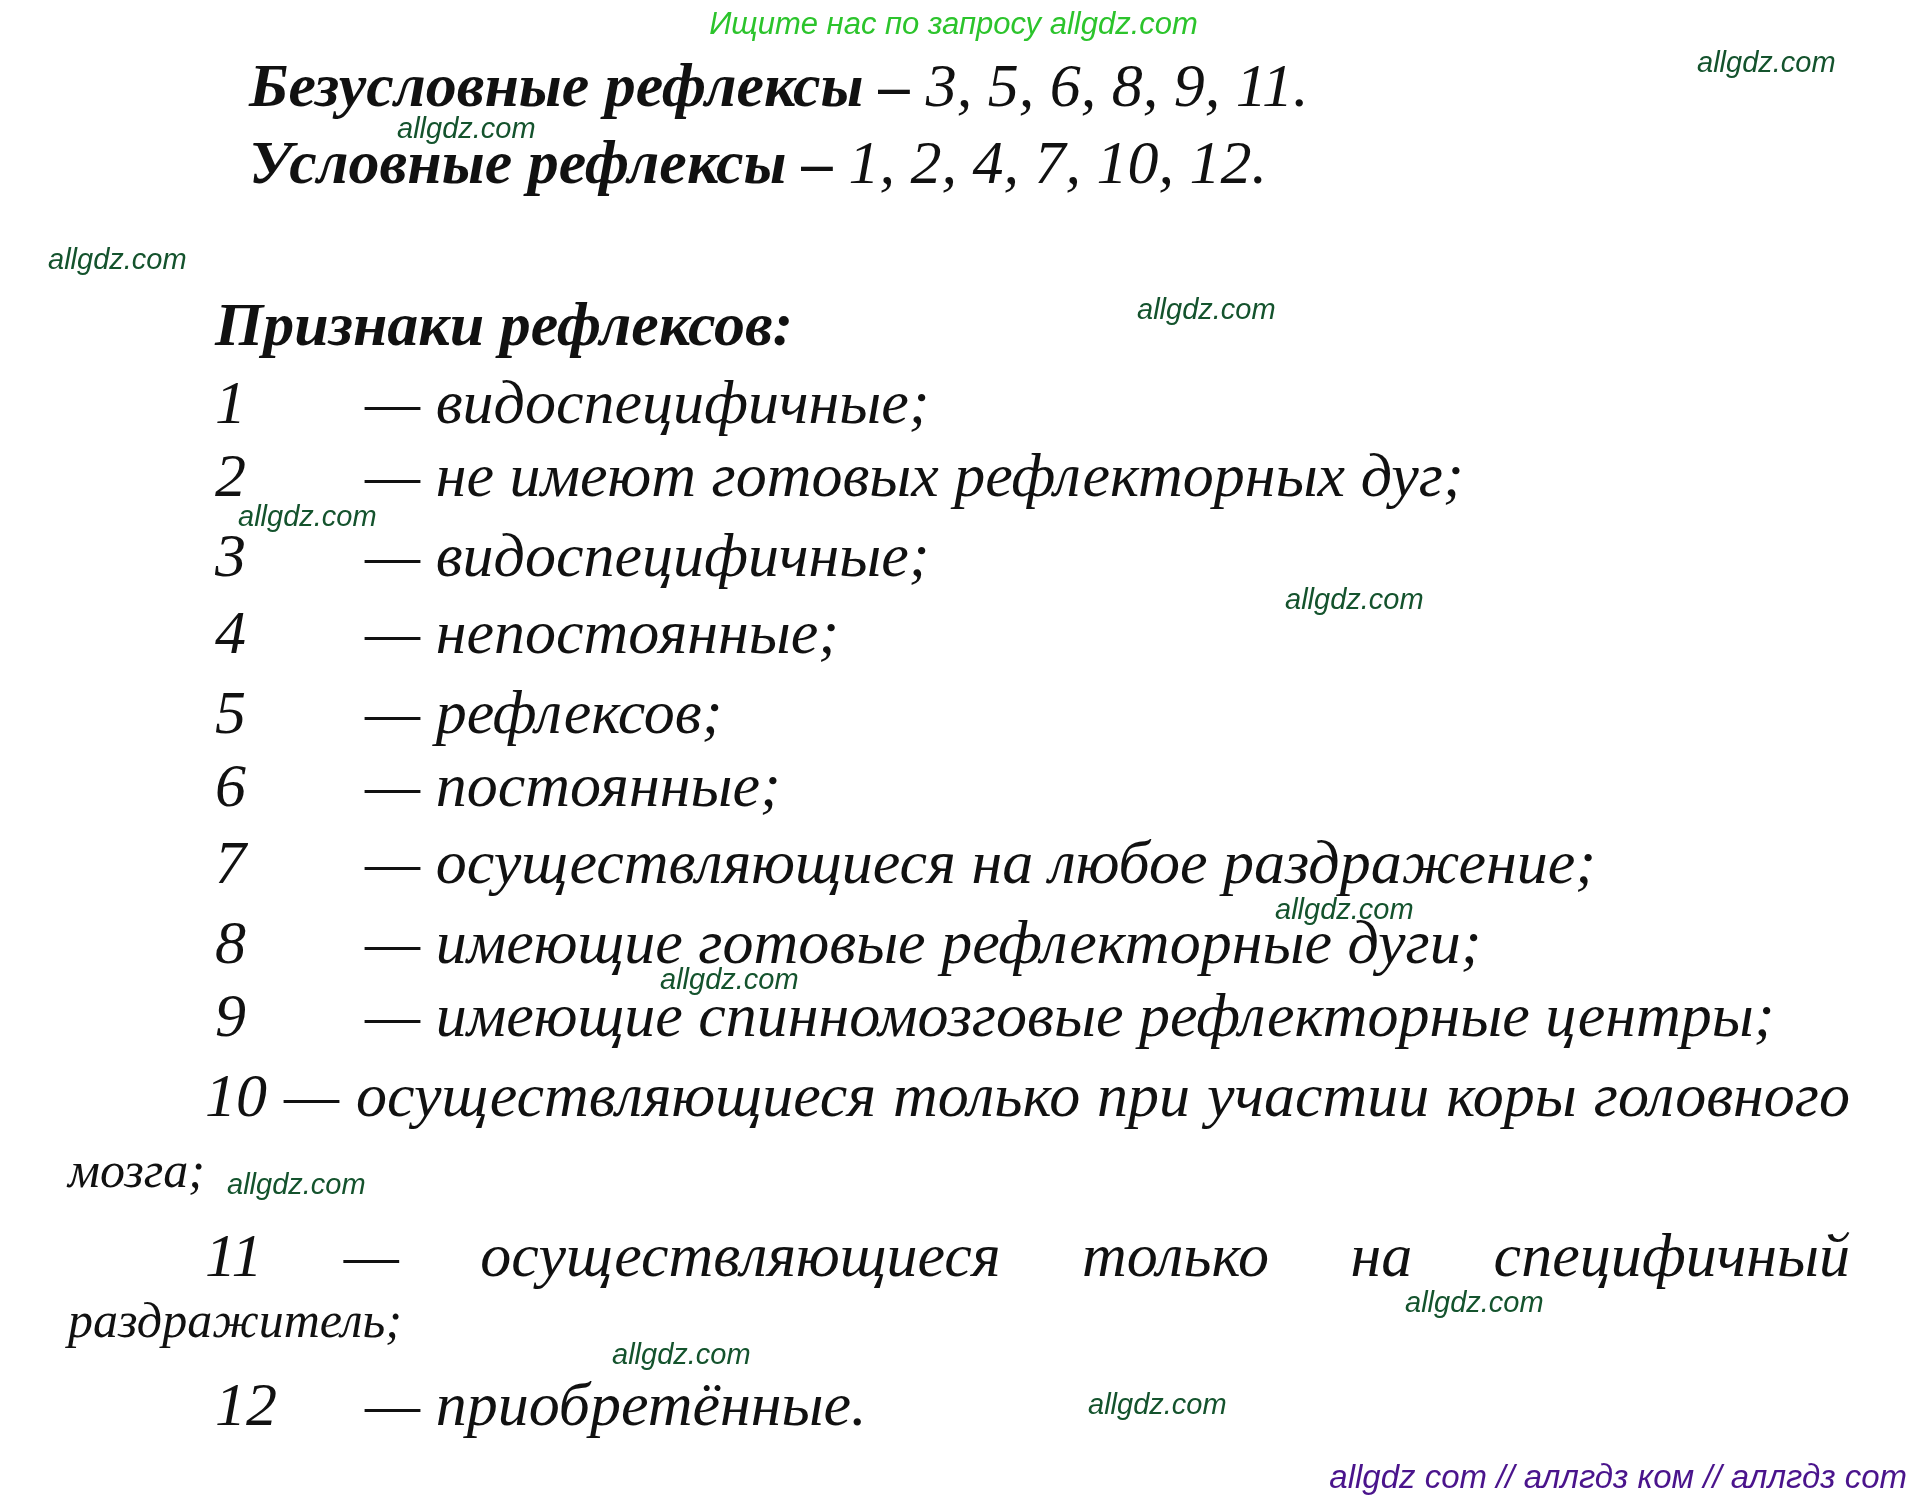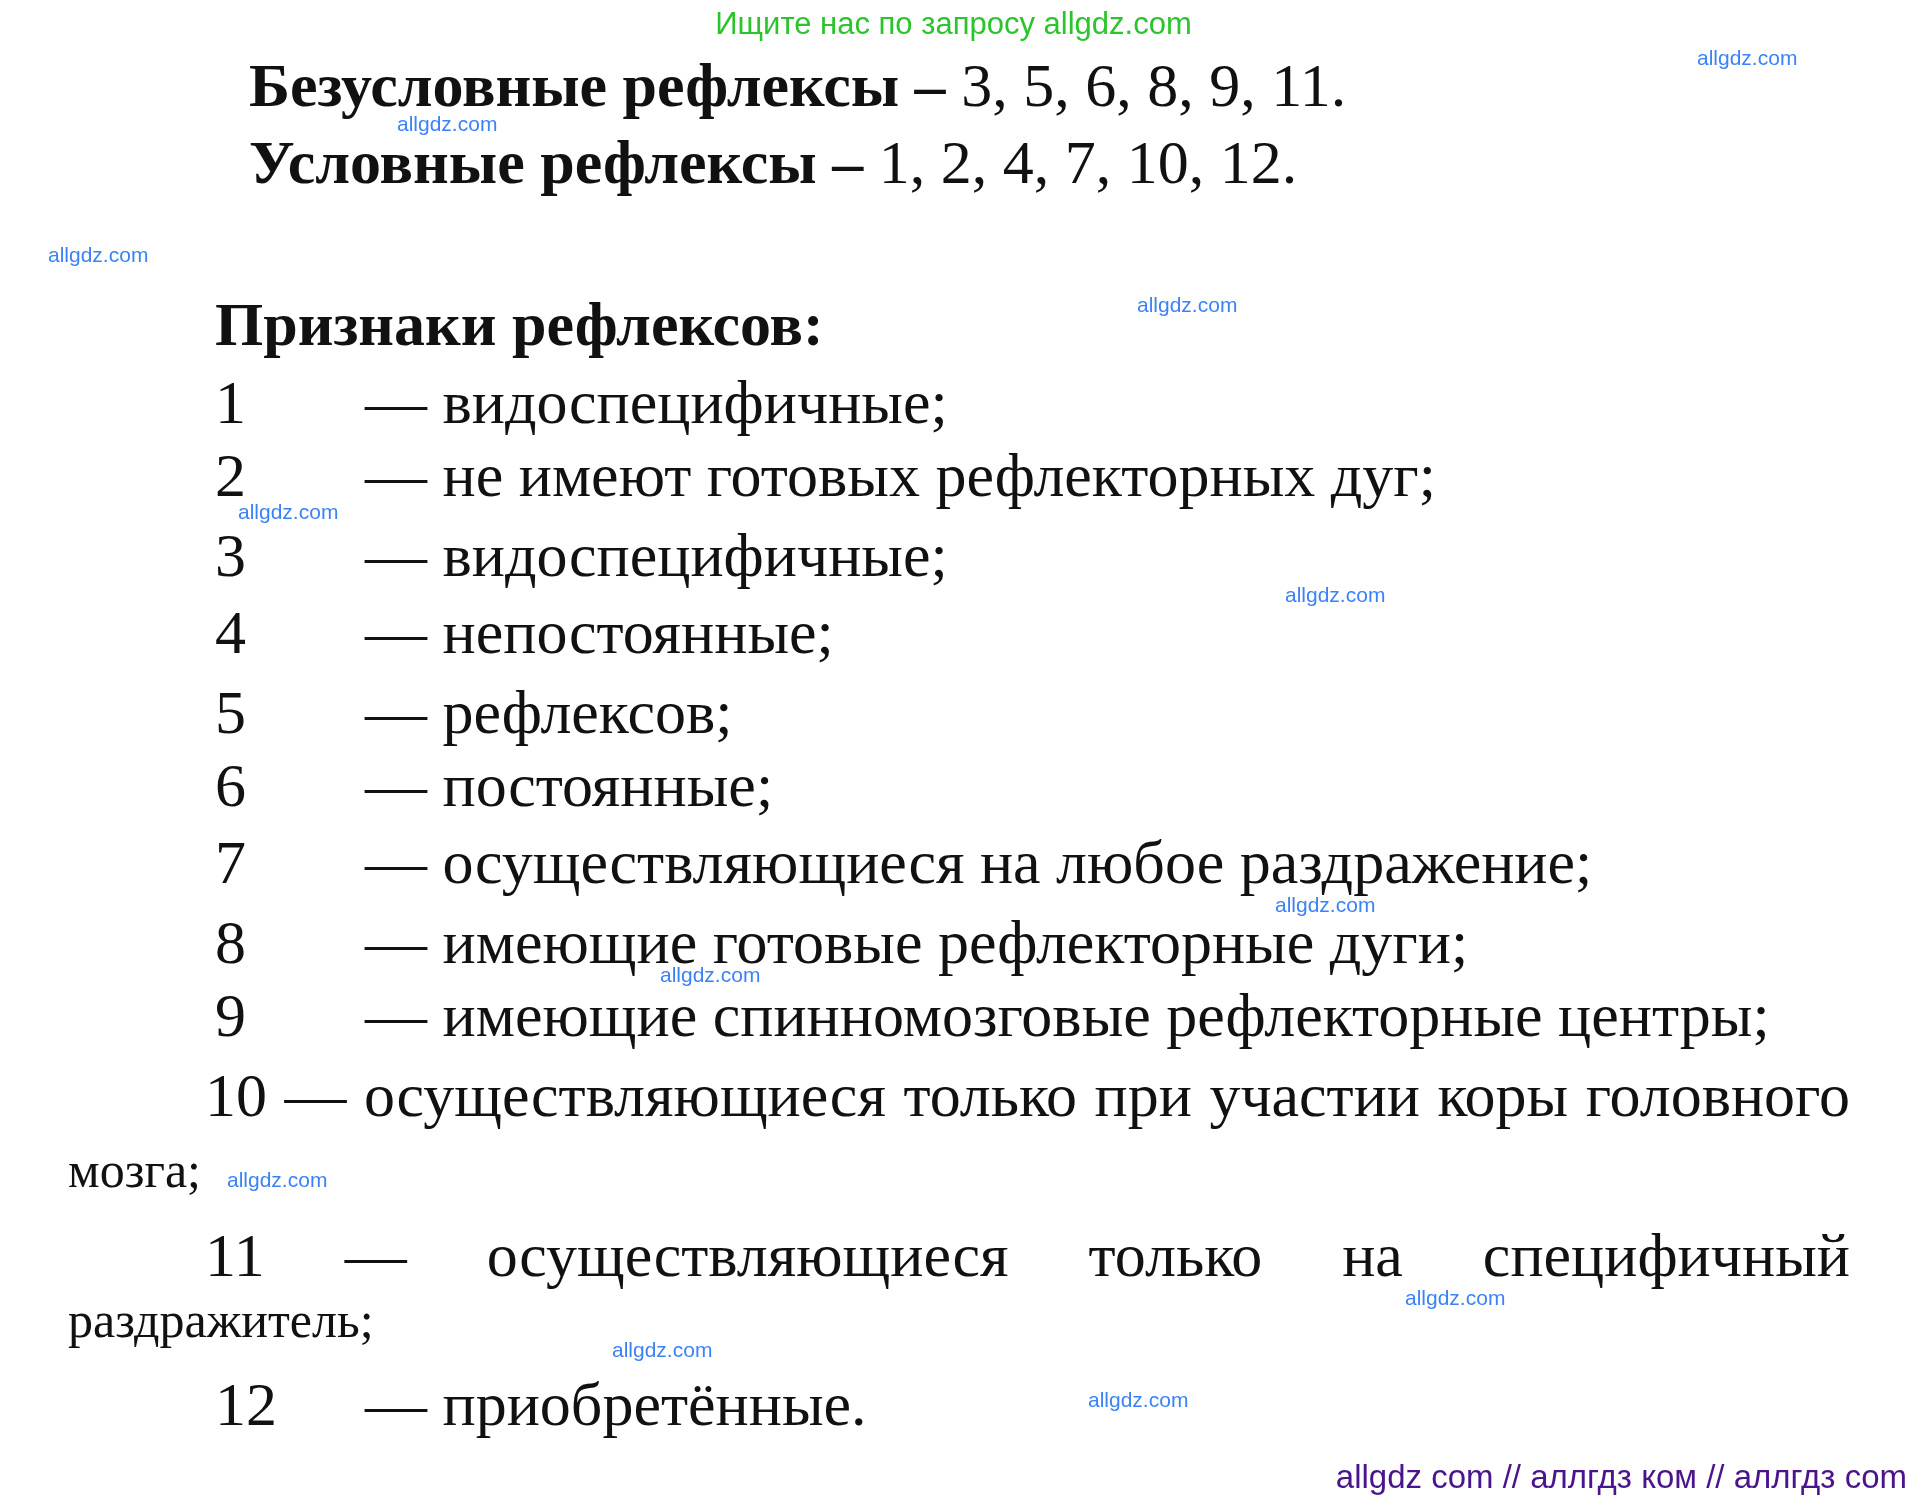--- a/index.html
+++ b/index.html
@@ -3,31 +3,32 @@
 <meta charset="utf-8">
 <style>
   html,body{margin:0;padding:0;background:#ffffff;}
   .page{
     position:relative;
     width:1907px;height:1508px;
     background:#ffffff;
     overflow:hidden;
     font-family:"Liberation Serif", serif;
     color:#111111;
+    font-style:italic;
   }
   .banner{
     position:absolute;top:6px;left:0;right:0;
     text-align:center;
     font-family:"Liberation Sans", sans-serif;
     font-size:31px;color:#2cc42c;
   }
   .wm{
     position:absolute;
     font-family:"Liberation Sans", sans-serif;
-    font-size:21px;color:#3b82f6;
+    font-size:29px;color:#14532d;
     white-space:nowrap;
   }
   .answer{
     position:absolute;left:215px;
     font-size:62px;line-height:1.2;white-space:nowrap;margin-left:34px;
   }
   .answer .lbl{font-weight:bold;}
   .heading{
     position:absolute;left:215px;top:287px;
     font-size:62px;line-height:1.2;font-weight:bold;white-space:nowrap;

